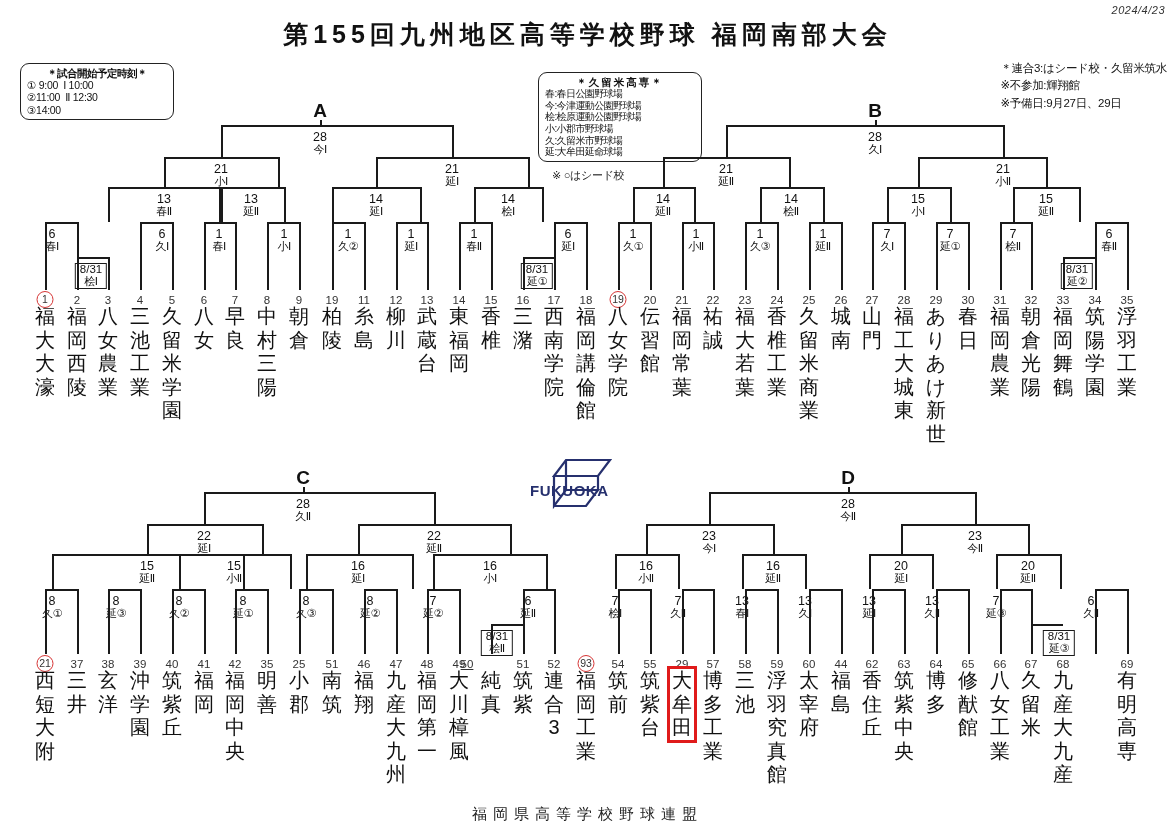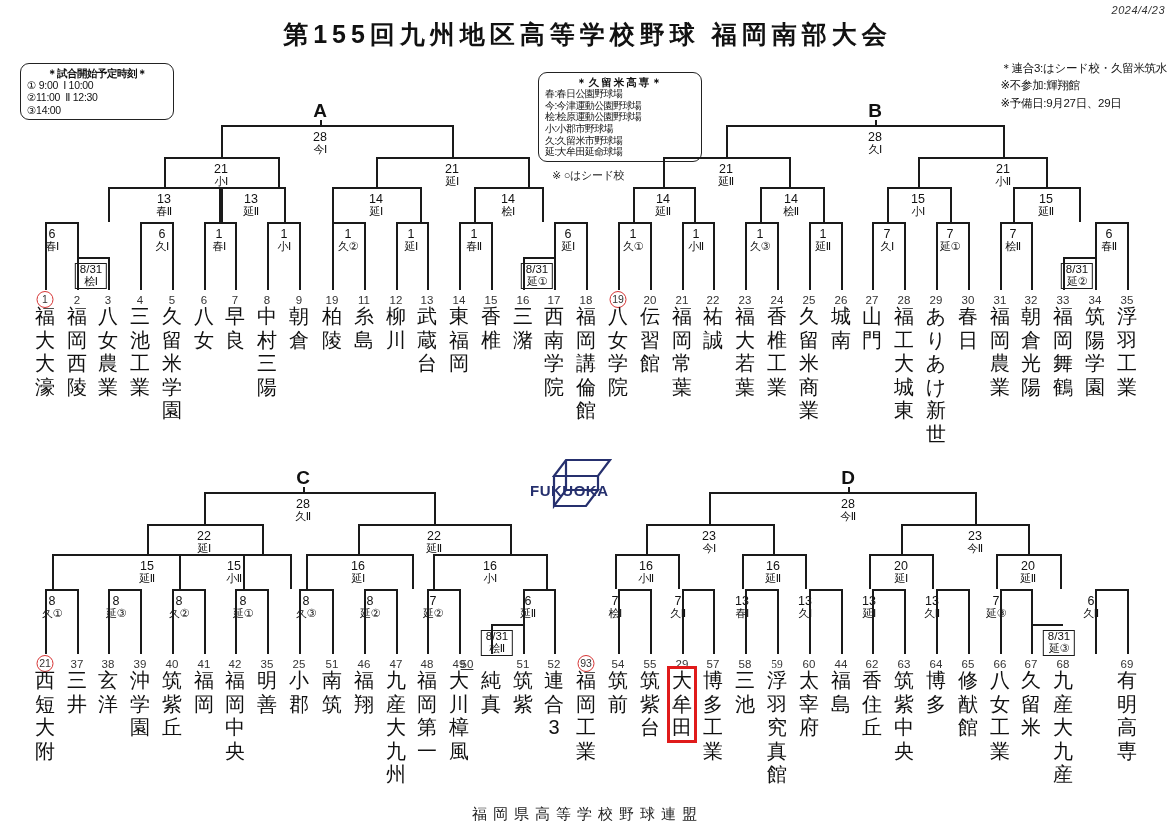--- a/index.html
+++ b/index.html
@@ -751,21 +751,21 @@
       <span>博</span>
       <span>多</span>
       <span>工</span>
       <span>業</span>
     </div>
     <div class="abs seedno" style="left:745px;top:658px;">58</div>
     <div class="abs team" style="left:745px;top:669px;">
       <span>三</span>
       <span>池</span>
     </div>
-    <div class="abs seedno" style="left:777px;top:658px;font-family:Liberation Serif, serif;">59</div>
+    <div class="abs seedno" style="left:777px;top:658px;">59</div>
     <div class="abs team" style="left:777px;top:669px;">
       <span>浮</span>
       <span>羽</span>
       <span>究</span>
       <span>真</span>
       <span>館</span>
     </div>
     <div class="abs seedno" style="left:809px;top:658px;">60</div>
     <div class="abs team" style="left:809px;top:669px;">
       <span>太</span>

